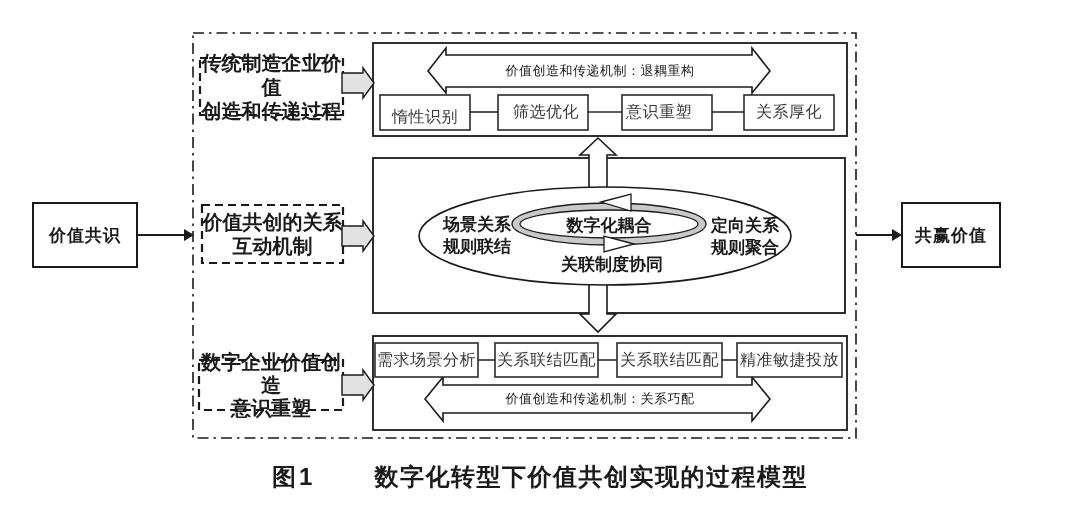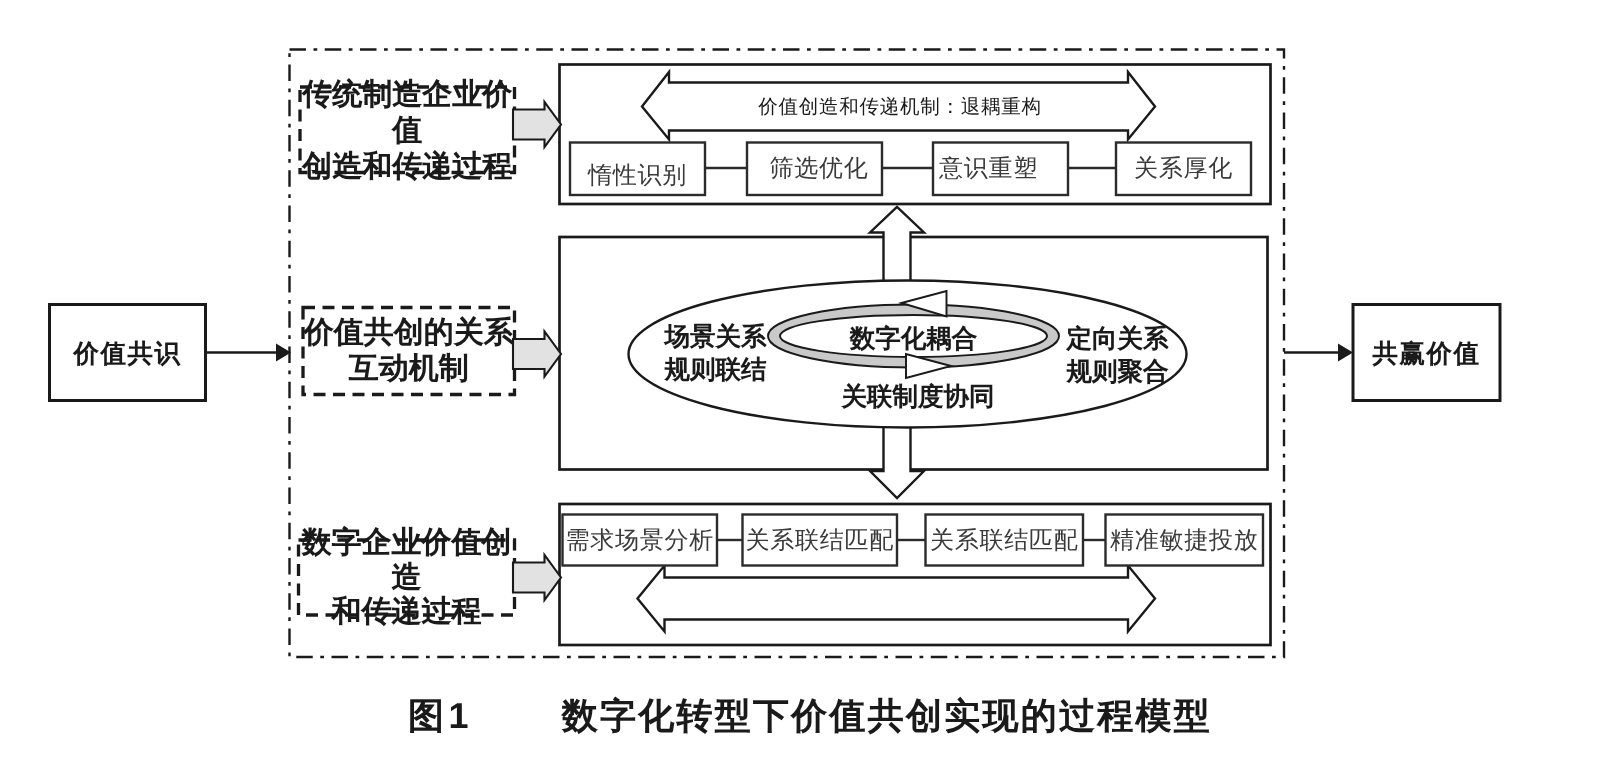--- a/index.html
+++ b/index.html
@@ -74,26 +74,27 @@
     <ellipse cx="609" cy="224" rx="89" ry="14" fill="#ffffff" stroke="#1a1a1a" stroke-width="1.3"></ellipse>
     <polygon points="601,202 631,194 631,211" fill="#ffffff" stroke="#1a1a1a" stroke-width="1.3"></polygon>
     <polygon points="634,244 604,236 604,252" fill="#ffffff" stroke="#1a1a1a" stroke-width="1.3"></polygon>
   </svg>
 
   <div class="txt stage preline" style="left:200px;top:58px;width:143px;height:57px;">传统制造企业价值
 创造和传递过程</div>
   <div class="txt stage preline" style="left:202px;top:205px;width:141px;height:58px;">价值共创的关系
 互动机制</div>
   <div class="txt stage preline" style="left:199px;top:360px;width:144px;height:50px;line-height:23px;">数字企业价值创造
-和传递过程</div>
+意识重塑</div>
 
   <div class="txt node" style="left:33px;top:203px;width:104px;height:64px;">价值共识</div>
   <div class="txt node" style="left:902px;top:203px;width:98px;height:64px;">共赢价值</div>
 
   <div class="txt mech" style="left:420px;top:59px;width:360px;height:24px;">价值创造和传递机制：退耦重构</div>
+  <div class="txt mech" style="left:420px;top:387px;width:360px;height:24px;">价值创造和传递机制：关系巧配</div>
 
   <div class="txt step" style="left:380px;top:95px;width:90px;height:44px;">惰性识别</div>
   <div class="txt step" style="left:474px;top:95px;width:90px;height:35px;margin-left:27px;">筛选优化</div>
   <div class="txt step" style="left:622px;top:95px;width:74px;height:35px;">意识重塑</div>
   <div class="txt step" style="left:744px;top:95px;width:90px;height:35px;">关系厚化</div>
 
   <div class="txt step" style="left:375px;top:343px;width:103px;height:34px;">需求场景分析</div>
   <div class="txt step" style="left:495px;top:343px;width:103px;height:34px;">关系联结匹配</div>
   <div class="txt step" style="left:617px;top:343px;width:105px;height:34px;">关系联结匹配</div>
   <div class="txt step" style="left:737px;top:343px;width:105px;height:34px;">精准敏捷投放</div>

